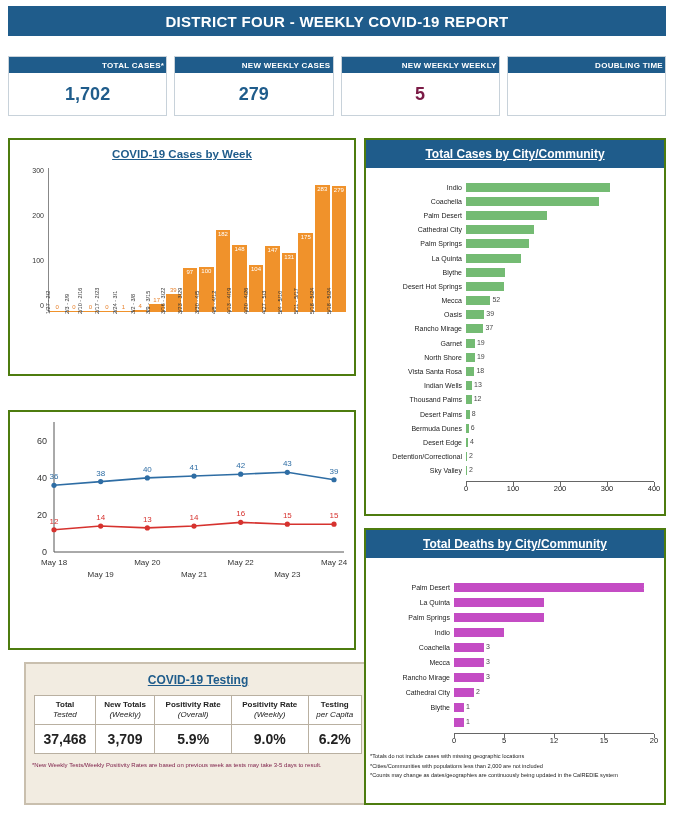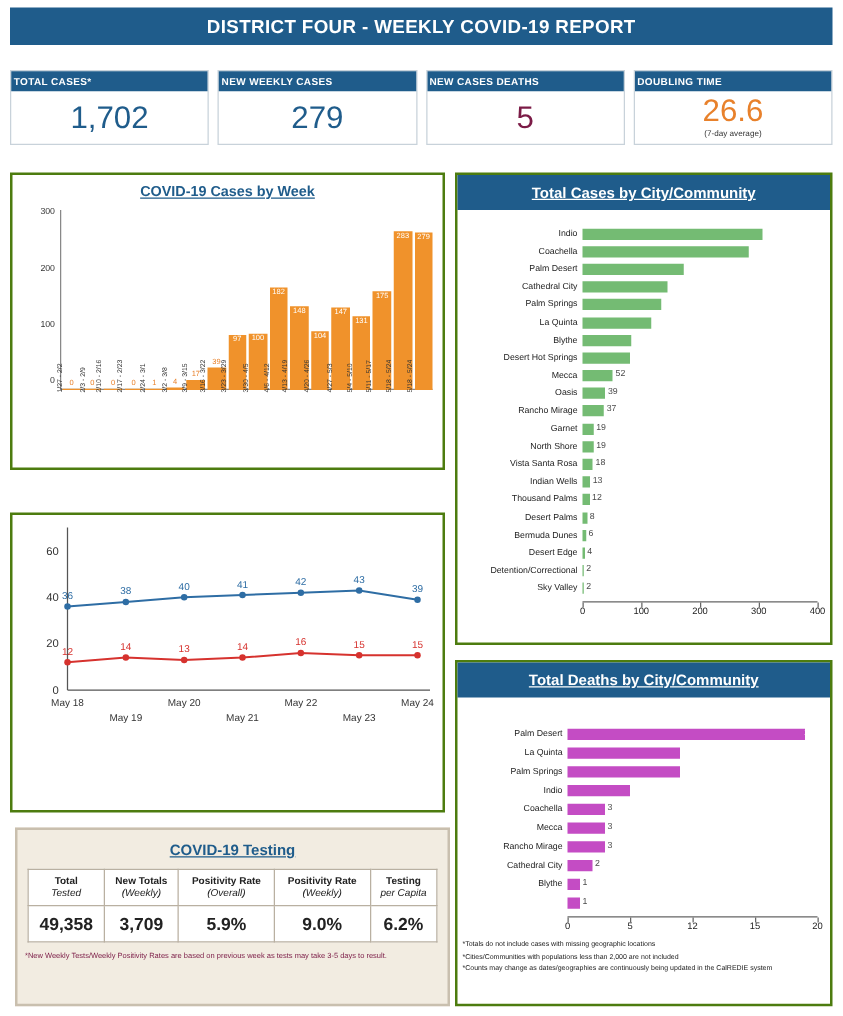--- a/index.html
+++ b/index.html
@@ -19,24 +19,24 @@
     background: #1f5c8b; color: #fff;
     display: flex; align-items: center; justify-content: center;
     font-size: 15px; font-weight: bold; letter-spacing: .3px;
   }
 
   
   .kpis { position: absolute; left: 8px; top: 56px; width: 658px; height: 60px; display: flex; gap: 7px; }
   .kpi { flex: 1; border: 1px solid #c8d2da; display: flex; flex-direction: column; background: #fff; }
   .kpi-title {
     background: #1f5c8b; color: #fff; font-size: 8px; font-weight: bold;
-    text-align: left; padding: 4px 2px 3px; letter-spacing: .3px;
+    text-align: right; padding: 4px 2px 3px; letter-spacing: .3px;
   }
   .kpi-val { flex: 1; display: flex; flex-direction: column; align-items: center; justify-content: center; }
-  .kpi-val .num { font-size: 25px; font-weight: normal; line-height: 1; }
+  .kpi-val .num { font-size: 18px; font-weight: bold; line-height: 1; }
   .kpi-val .sub { font-size: 6.5px; color: #333; margin-top: 2px; }
 
   
   .panel { position: absolute; background: #fff; border: 2px solid #4d7c0f; }
   .panel-title-plain {
     text-align: center; font-size: 11.5px; font-weight: bold; color: #1f5c8b;
     text-decoration: underline; padding-top: 8px;
   }
   .panel-title-bar {
     background: #1f5c8b; color: #fff; text-align: center;
@@ -46,21 +46,21 @@
 
   
   #weekly { left: 8px; top: 138px; width: 348px; height: 238px; }
   #weekly .chartarea { position: relative; width: 100%; height: 196px; }
 
   
   #icu { left: 8px; top: 410px; width: 348px; height: 240px; }
   #icu .chartarea { position: relative; width: 100%; height: 188px; }
 
   
-  #testing { left: 12px; top: 662px; width: 348px; height: 143px; background: #f2ece1; border-color: #c9bfae; }
+  #testing { left: 24px; top: 662px; width: 348px; height: 143px; background: #f2ece1; border-color: #c9bfae; }
   #testing .ttl { text-align:center; font-size: 12px; font-weight: bold; color: #1f5c8b; text-decoration: underline; padding: 9px 0 8px; }
   #testing table { width: 328px; margin: 0 auto; border-collapse: collapse; background: #fff; }
   #testing th { font-size: 8px; font-weight: bold; color: #222; border: 1px solid #b9b0a1; padding: 4px 2px; text-align: center; line-height: 1.25; }
   #testing th .it { font-style: italic; font-weight: normal; display: block; }
   #testing td { font-size: 14px; font-weight: bold; color: #222; border: 1px solid #b9b0a1; padding: 6px 2px; text-align: center; }
   #testing .note { font-size: 6px; color: #7b1b46; padding: 8px 4px 0 6px; }
 
   
   #cases-city { left: 364px; top: 138px; width: 302px; height: 378px; }
   
@@ -117,31 +117,27 @@
           <div class="num" style="color: rgb(31, 92, 139);">1,702</div>
         </div>
       </div>
       <div class="kpi">
         <div class="kpi-title">NEW WEEKLY CASES</div>
         <div class="kpi-val">
           <div class="num" style="color: rgb(31, 92, 139);">279</div>
         </div>
       </div>
       <div class="kpi">
-        <div class="kpi-title">NEW CASES DEATHS</div>
+        <div class="kpi-title">NEW WEEKLY WEEKLY</div>
         <div class="kpi-val">
           <div class="num" style="color: rgb(123, 27, 70);">5</div>
         </div>
       </div>
       <div class="kpi">
         <div class="kpi-title">DOUBLING TIME</div>
-        <div class="kpi-val">
-          <div class="num" style="color: rgb(232, 129, 43);">26.6</div>
-          <div class="sub">(7-day average)</div>
-        </div>
       </div>
     </div>
 
   <div class="panel" id="weekly">
     <div class="panel-title-plain">COVID-19 Cases by Week</div>
     <div class="chartarea" id="weekly-chart">
         <div class="axis-line-y"></div>
         <div class="axis-line-x"></div>
         <div class="yaxis">
           <div class="ytick" style="bottom: 0%;">0</div>
@@ -317,21 +313,21 @@
           <tr id="testing-head">
             <th><span>Total</span><span class="it">Tested</span></th>
             <th><span>New Totals</span><span class="it">(Weekly)</span></th>
             <th><span>Positivity Rate</span><span class="it">(Overall)</span></th>
             <th><span>Positivity Rate</span><span class="it">(Weekly)</span></th>
             <th><span>Testing</span><span class="it">per Capita</span></th>
           </tr>
         </thead>
       <tbody>
           <tr id="testing-body">
-            <td>49,358</td>
+            <td>37,468</td>
             <td>3,709</td>
             <td>5.9%</td>
             <td>9.0%</td>
             <td>6.2%</td>
           </tr>
         </tbody>
     </table>
     <div class="note">*New Weekly Tests/Weekly Positivity Rates are based on previous week as tests may take 3-5 days to result.</div>
   </div>
 

